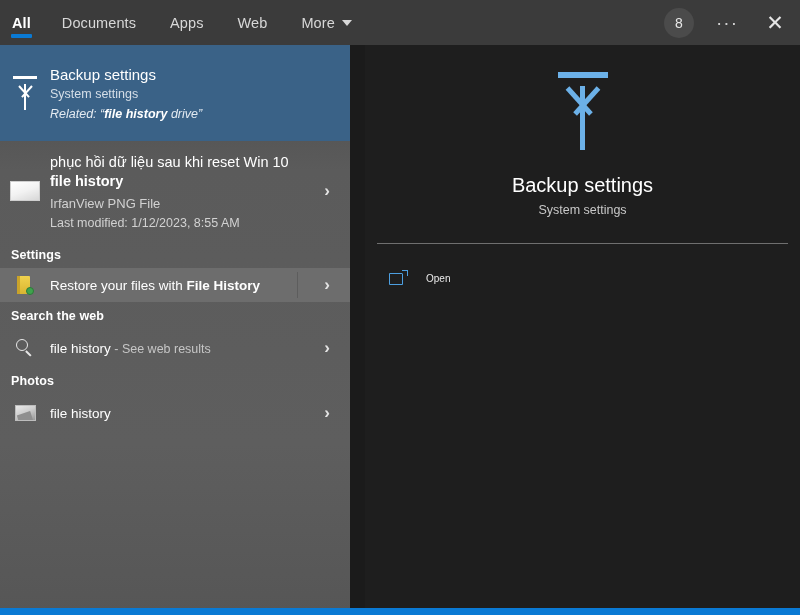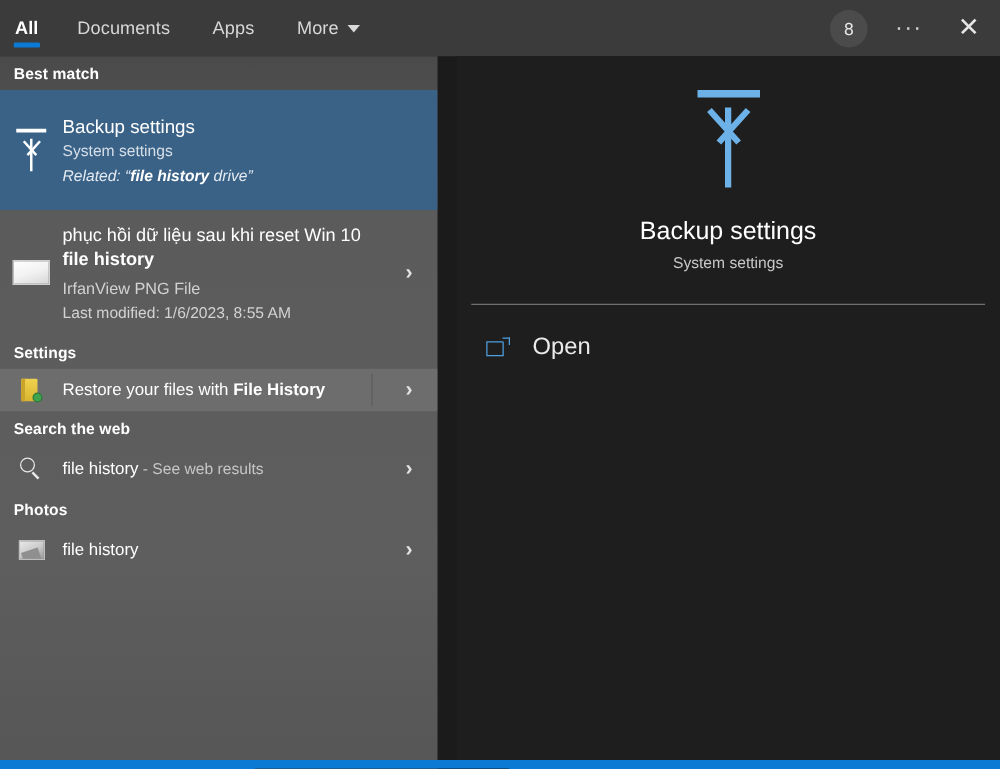--- a/index.html
+++ b/index.html
@@ -318,21 +318,21 @@
     width: 14px; height: 12px;
     border: 1.7px solid #4d9fe0;
     border-top-right-radius: 1px;
   }
   .open-glyph .arrw {
     position: absolute; right: 0; top: 0;
     width: 6px; height: 6px;
     border-top: 1.7px solid #4d9fe0;
     border-right: 1.7px solid #4d9fe0;
   }
-  .action-label { color: #eaeaea; font-size: 19px; }
+  .action-label { color: #eaeaea; font-size: 10px; }
 
   
   .bottombar {
     position: absolute;
     left: 0; bottom: 0;
     width: 800px; height: 7px;
     background: #0a7ad4;
   }
 </style>
 </head>
@@ -345,36 +345,38 @@
       <div class="tab active">
         <span>All</span>
       </div>
       <div class="tab">
         <span>Documents</span>
       </div>
       <div class="tab">
         <span>Apps</span>
       </div>
       <div class="tab">
+        <span>Web</span>
+      </div>
+      <div class="tab">
         <span>More</span>
         <span class="caret"></span>
       </div>
     </div>
     <div class="topbar-right">
       <div class="avatar">
         <span>8</span>
       </div>
       <div class="dots">···</div>
       <div class="closebtn">✕</div>
     </div>
   </div>
 
   <div class="leftpanel">
 
-    <div class="section-header">Best match</div>
 
     <div class="row bestmatch-row">
       <div class="row-icon">
         <div class="backup-arrow-sm">
           <div class="bar"></div>
           <div class="head-l"></div>
           <div class="head-r"></div>
           <div class="shaft"></div>
         </div>
       </div>
@@ -385,21 +387,21 @@
       </div>
     </div>
 
     <div class="row file-row">
       <div class="row-icon">
         <div class="thumb-png"></div>
       </div>
       <div class="row-text">
         <div class="file-title"><span>phục hồi dữ liệu sau khi reset Win 10 </span><b>file history</b></div>
         <div class="file-sub">IrfanView PNG File</div>
-        <div class="file-date">Last modified: 1/6/2023, 8:55 AM</div>
+        <div class="file-date">Last modified: 1/12/2023, 8:55 AM</div>
       </div>
       <div class="chev">›</div>
     </div>
 
     <div class="section-header">Settings</div>
 
     <div class="row settings-row">
       <div class="row-icon">
         <div class="folder-icon">
           <div class="body"></div>

